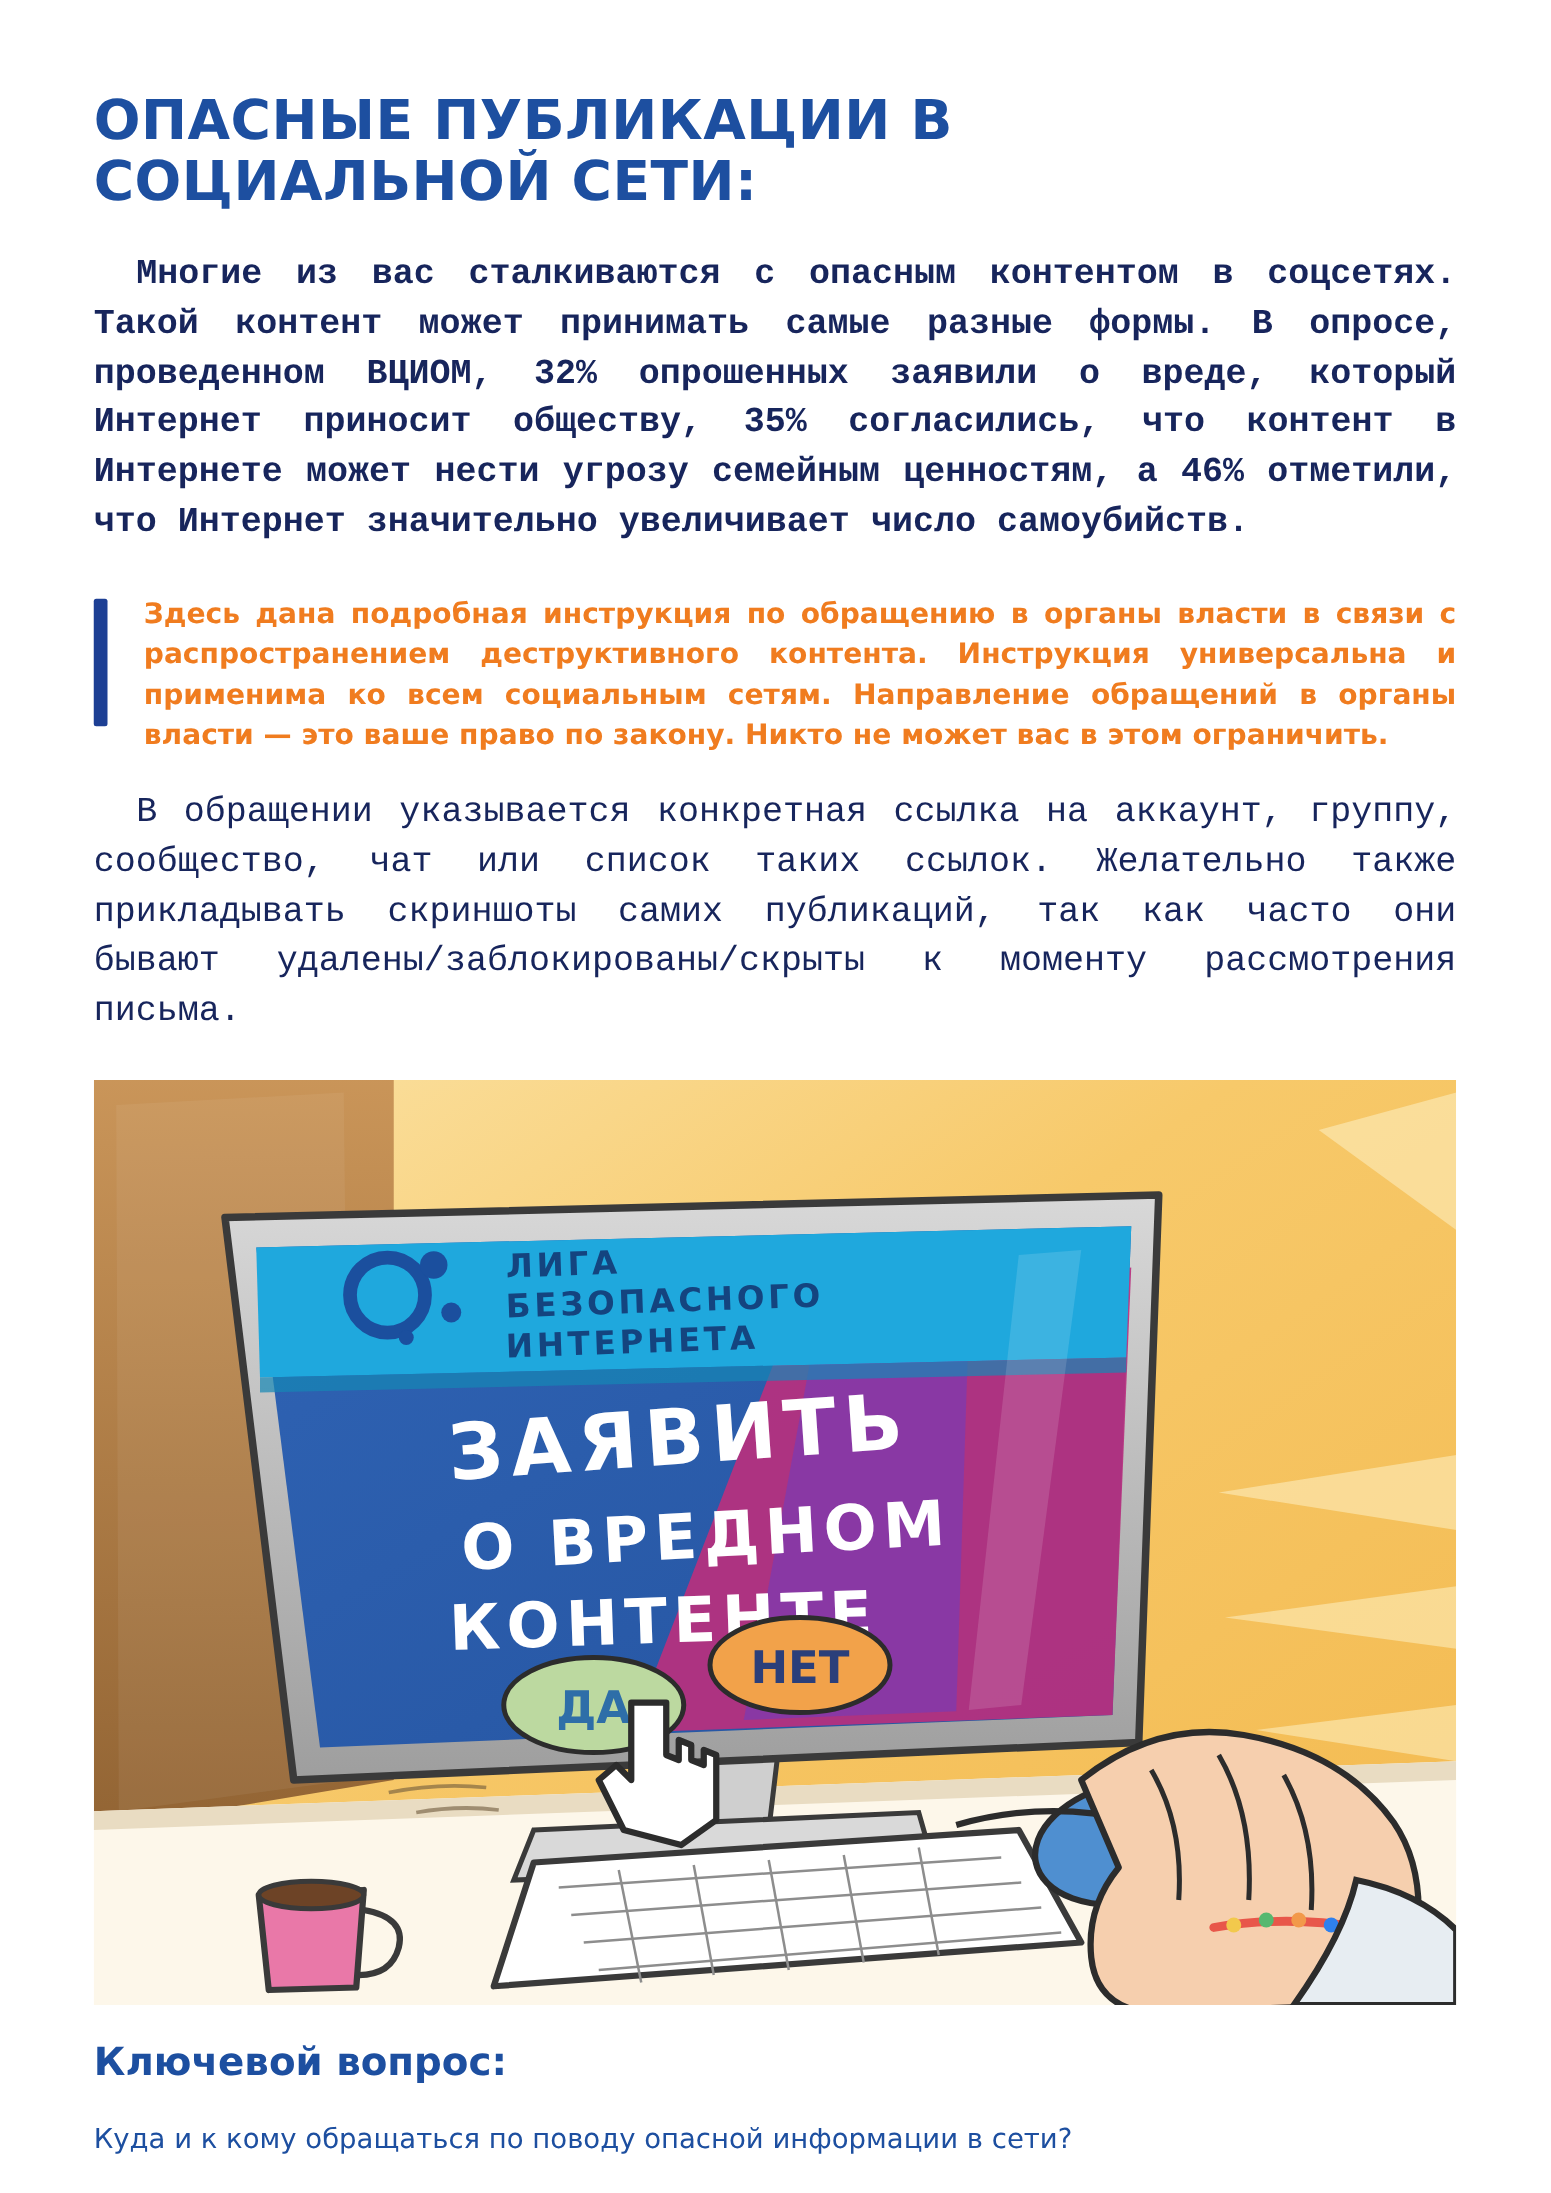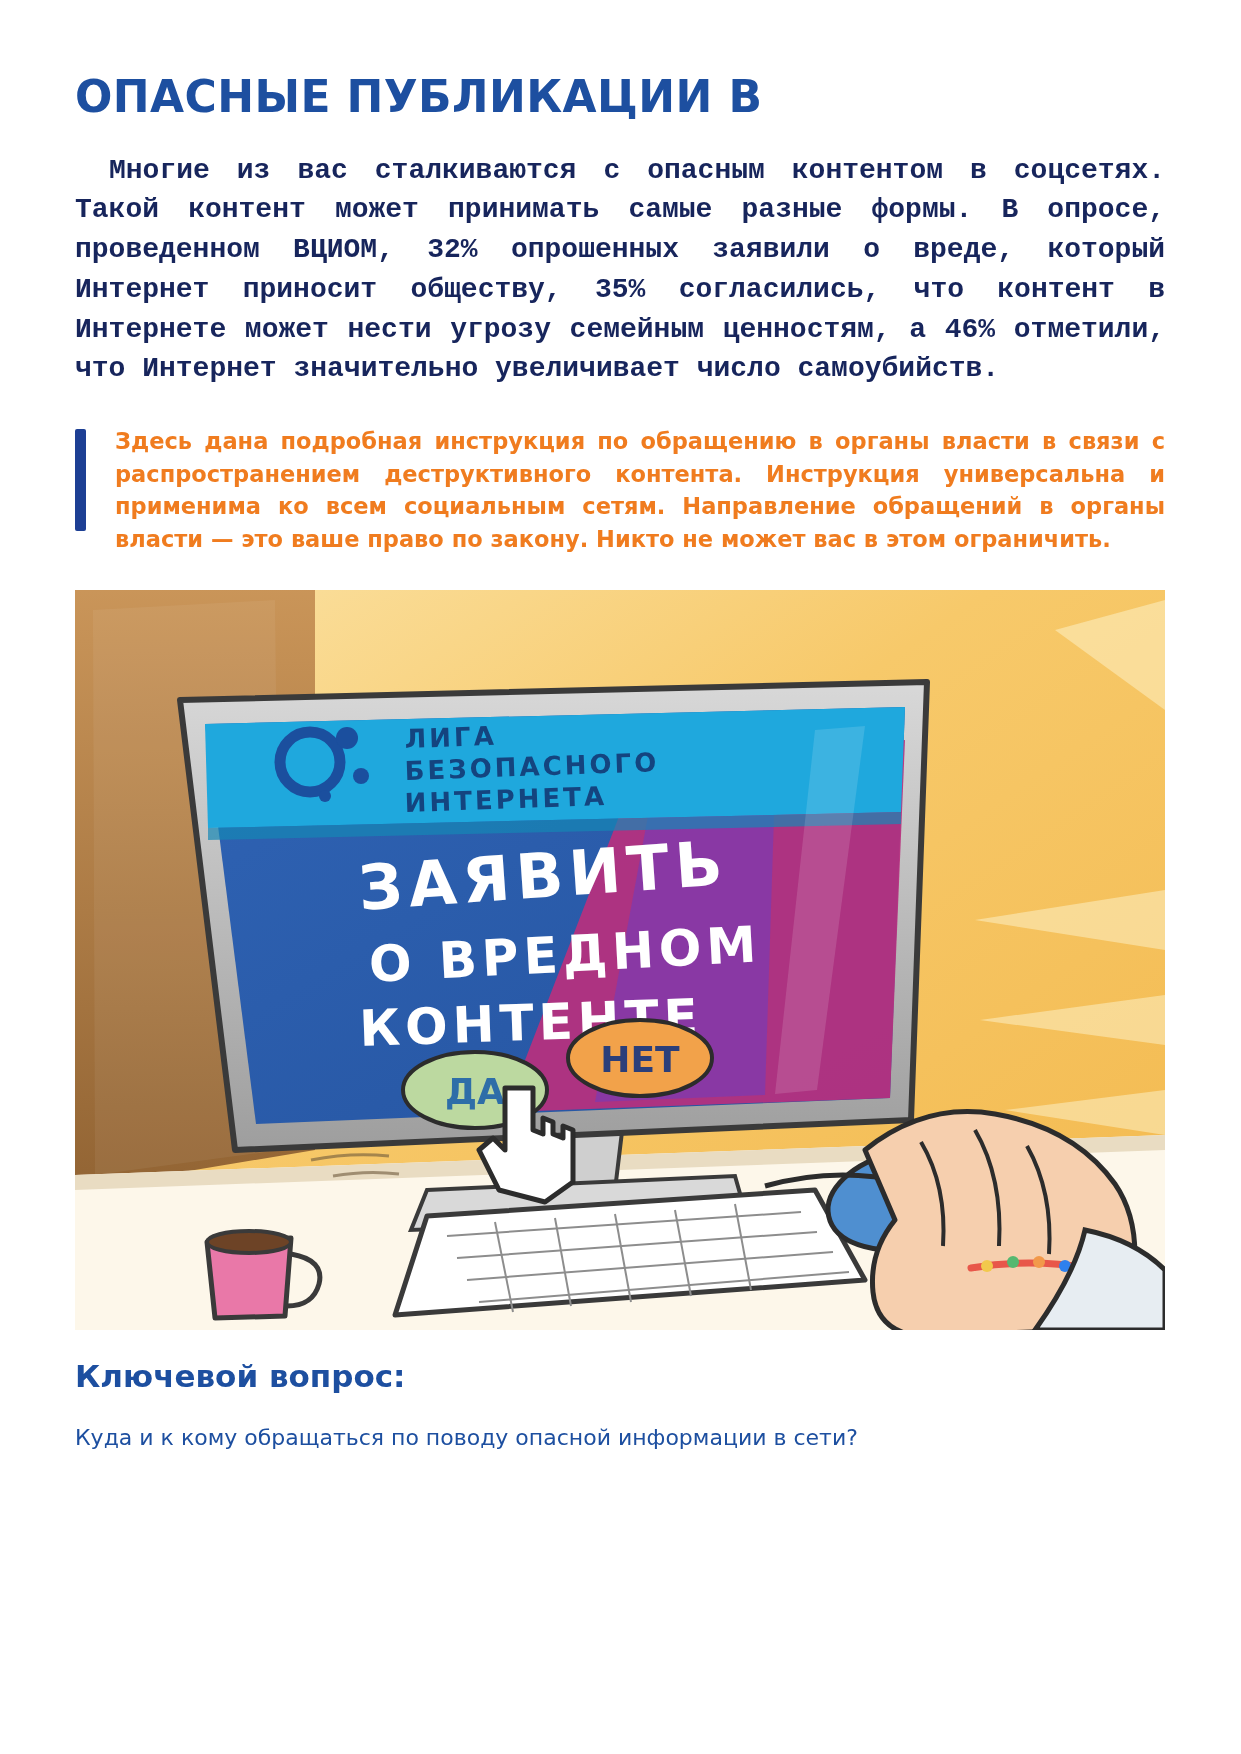--- a/index.html
+++ b/index.html
@@ -125,30 +125,32 @@
   }
 </style>
 </head>
 <body>
 
 <div class="page">
   <div class="content">
 
     <h1 class="title">
       <span class="l">ОПАСНЫЕ ПУБЛИКАЦИИ В</span>
+      <span class="l">СОЦИАЛЬНОЙ СЕТИ:</span>
     </h1>
 
 
     <p class="para first">Многие из вас сталкиваются с опасным контентом в соцсетях. Такой контент может принимать самые разные формы. В опросе, проведенном ВЦИОМ, 32% опрошенных заявили о вреде, который Интернет приносит обществу, 35% согласились, что контент в Интернете может нести угрозу семейным ценностям, а 46% отметили, что Интернет значительно увеличивает число самоубийств.</p>
 
     <div class="quote">
       <div class="quote-bar"></div>
       <div class="quote-text">Здесь дана подробная инструкция по обращению в органы власти в связи с распространением деструктивного контента. Инструкция универсальна и применима ко всем социальным сетям. Направление обращений в органы власти — это ваше право по закону. Никто не может вас в этом ограничить.</div>
     </div>
 
+    <p class="para plain first">В обращении указывается конкретная ссылка на аккаунт, группу, сообщество, чат или список таких ссылок. Желательно также прикладывать скриншоты самих публикаций, так как часто они бывают удалены/заблокированы/скрыты к моменту рассмотрения письма.</p>
 
     <div class="illu-wrap">
       <svg class="illu" viewBox="0 0 1090 740" preserveAspectRatio="xMidYMid slice">
         <defs>
           <linearGradient id="bgGrad" x1="0" y1="0" x2="1" y2="1">
             <stop offset="0%" stop-color="#fbe3a6"></stop>
             <stop offset="42%" stop-color="#f7c96a"></stop>
             <stop offset="100%" stop-color="#f3b94e"></stop>
           </linearGradient>
           <linearGradient id="wallGrad" x1="0" y1="0" x2="0" y2="1">

